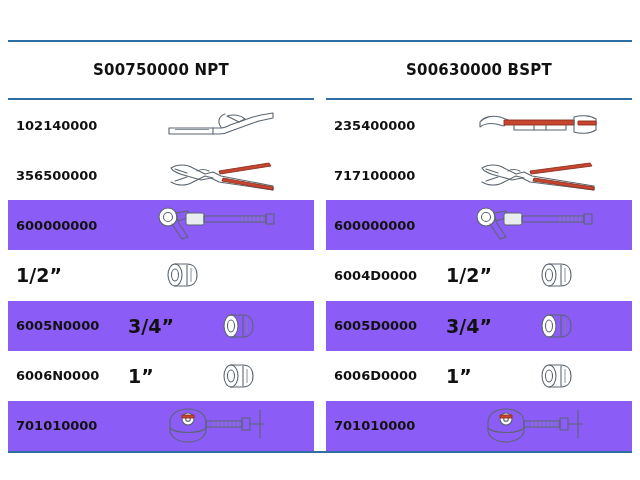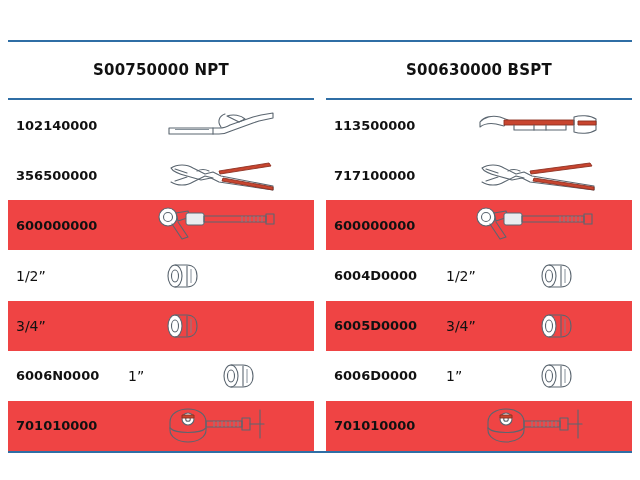--- a/index.html
+++ b/index.html
@@ -60,44 +60,43 @@
     font-size: 15px;
     font-weight: bold;
     letter-spacing: 0.2px;
     border-bottom: 2px solid #2f6ea5;
     color: #111;
   }
   .rows {
     flex: 1 1 auto;
     display: flex;
     flex-direction: column;
-    justify-content: flex-end;
   }
   .row {
     flex: 1 1 0;
     display: flex;
     align-items: center;
     padding-left: 8px;
     box-sizing: border-box;
     min-height: 0;
   }
   .row.shaded {
-    background: #ef4444;
+    background: #8b5cf6;
   }
   .code {
     font-size: 13px;
     font-weight: bold;
     width: 112px;
     flex: 0 0 112px;
     white-space: nowrap;
     color: #111;
   }
   .size {
-    font-size: 14px;
-    font-weight: normal;
+    font-size: 19px;
+    font-weight: bold;
     width: 46px;
     flex: 0 0 46px;
     text-align: left;
     white-space: nowrap;
   }
   .art {
     flex: 1 1 auto;
     display: flex;
     align-items: center;
     justify-content: center;
@@ -200,20 +199,21 @@
               <ellipse class="fill-white" cx="22" cy="17" rx="7" ry="11"></ellipse>
               <ellipse class="stroke" cx="22" cy="17" rx="3.5" ry="6"></ellipse>
               <path class="stroke" d="M22 6 L34 6 C40 6 44 10 44 17 C44 24 40 28 34 28 L22 28"></path>
               <path class="stroke" d="M34 7 L34 27"></path>
               <path class="stroke-thin" d="M38 10 L38 24"></path>
             </svg>
           </div>
         </div>
 
         <div class="row shaded">
+          <div class="code">6005N0000</div>
           <div class="size">3/4”</div>
           <div class="art">
             <svg width="70" height="34" viewBox="0 0 70 34">
               <ellipse class="fill-white" cx="22" cy="17" rx="7" ry="11"></ellipse>
               <ellipse class="stroke" cx="22" cy="17" rx="3.5" ry="6"></ellipse>
               <path class="stroke" d="M22 6 L34 6 C40 6 44 10 44 17 C44 24 40 28 34 28 L22 28"></path>
               <path class="stroke" d="M34 7 L34 27"></path>
               <path class="stroke-thin" d="M38 10 L38 24"></path>
             </svg>
           </div>
@@ -252,21 +252,21 @@
         </div>
 
       </div>
     </div>
 
     <div class="column">
       <div class="col-header">S00630000 BSPT</div>
       <div class="rows">
 
         <div class="row">
-          <div class="code">113500000</div>
+          <div class="code">235400000</div>
           <div class="art">
             <svg width="130" height="34" viewBox="0 0 130 34">
               <path class="stroke" d="M6 14 C10 9 18 7 26 9 L34 12 L30 18 L22 16 C16 15 10 16 6 19 Z"></path>
               <path class="fill-red" d="M30 12 L100 12 L100 17 L30 17 Z"></path>
               <path class="stroke" d="M100 9 C106 7 116 7 122 11 L122 22 C116 26 106 26 100 24 Z"></path>
               <path class="fill-red" d="M104 13 L122 13 L122 17 L104 17 Z"></path>
               <path class="stroke" d="M40 17 L40 22 L92 22 L92 17"></path>
               <path class="stroke" d="M60 22 L60 17 M72 22 L72 17"></path>
             </svg>
           </div>

